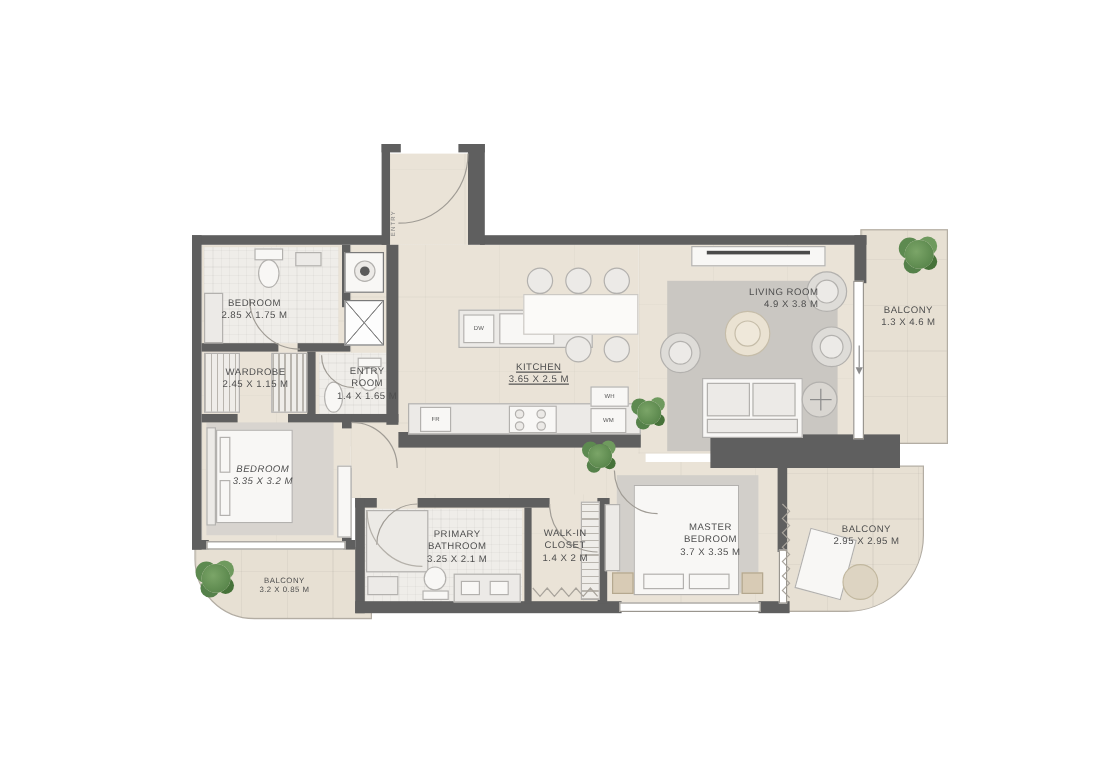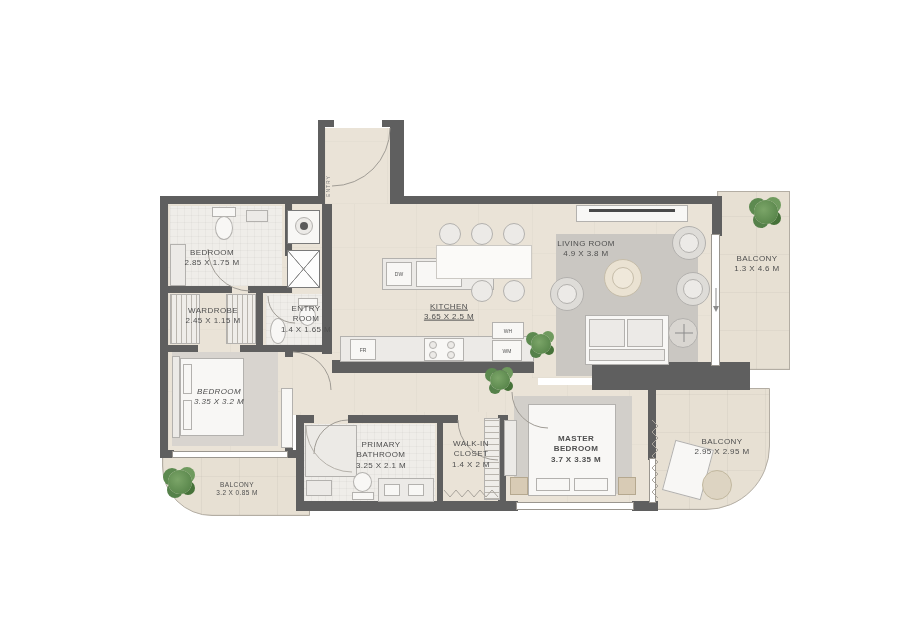--- a/index.html
+++ b/index.html
@@ -210,37 +210,37 @@
     <div class="rdims">1.4 X 1.65 M</div>
   </div>
   <div class="label" style="left:219px;top:397px;width:92px;font-style:italic;">
     <div class="rname">BEDROOM</div>
     <div class="rdims">3.35 X 3.2 M</div>
   </div>
   <div class="label" style="left:449px;top:312px;width:100px;text-decoration:underline;">
     <div class="rname">KITCHEN</div>
     <div class="rdims">3.65 X 2.5 M</div>
   </div>
-  <div class="label" style="left:586px;top:249px;width:120px;">
+  <div class="label" style="left:622px;top:249px;width:120px;text-align:right;">
     <div class="rname">LIVING ROOM</div>
     <div class="rdims">4.9 X 3.8 M</div>
   </div>
   <div class="label" style="left:757px;top:264px;width:52px;">
     <div class="rname">BALCONY</div>
     <div class="rdims">1.3 X 4.6 M</div>
   </div>
   <div class="label" style="left:381px;top:456px;width:60px;">
     <div class="rname">PRIMARY BATHROOM</div>
     <div class="rdims">3.25 X 2.1 M</div>
   </div>
   <div class="label" style="left:471px;top:455px;width:52px;">
     <div class="rname">WALK-IN CLOSET</div>
     <div class="rdims">1.4 X 2 M</div>
   </div>
-  <div class="label" style="left:576px;top:450px;width:64px;font-weight:bold;">
+  <div class="label" style="left:592px;top:450px;width:64px;">
     <div class="rname">MASTER BEDROOM</div>
     <div class="rdims">3.7 X 3.35 M</div>
   </div>
   <div class="label" style="left:722px;top:447px;width:110px;">
     <div class="rname">BALCONY</div>
     <div class="rdims">2.95 X 2.95 M</div>
   </div>
   <div class="label" style="left:237px;top:489px;width:110px;font-size:6.5px;">
     <div class="rname">BALCONY</div>
     <div class="rdims">3.2 X 0.85 M</div>

